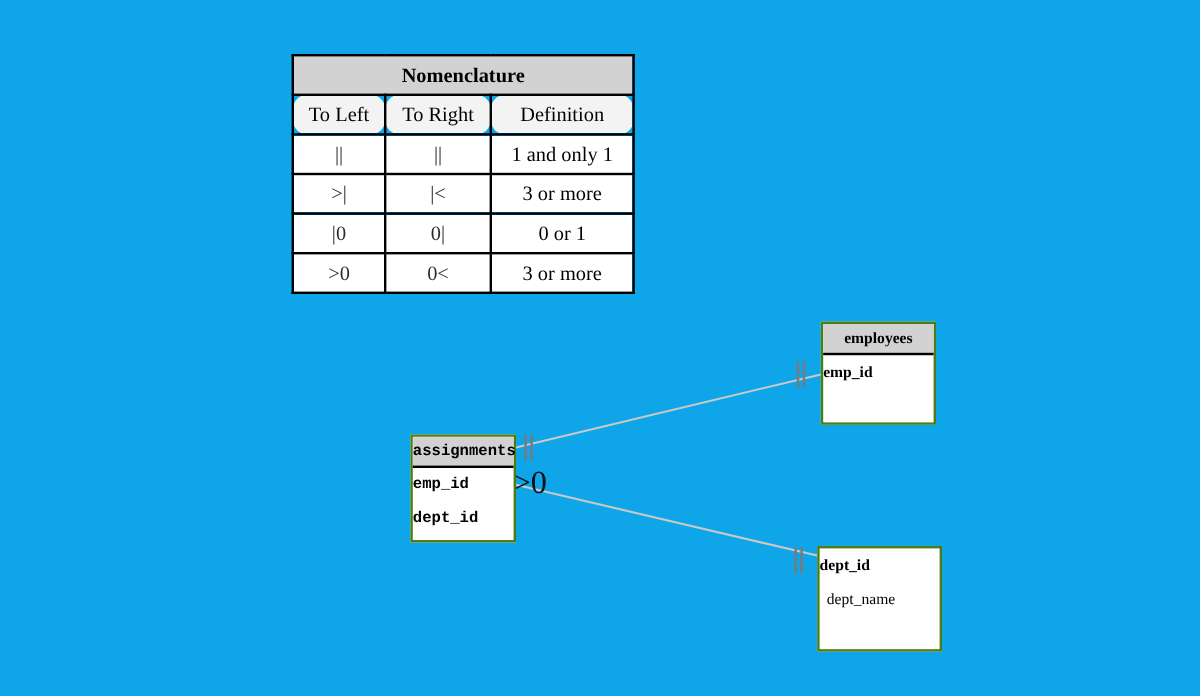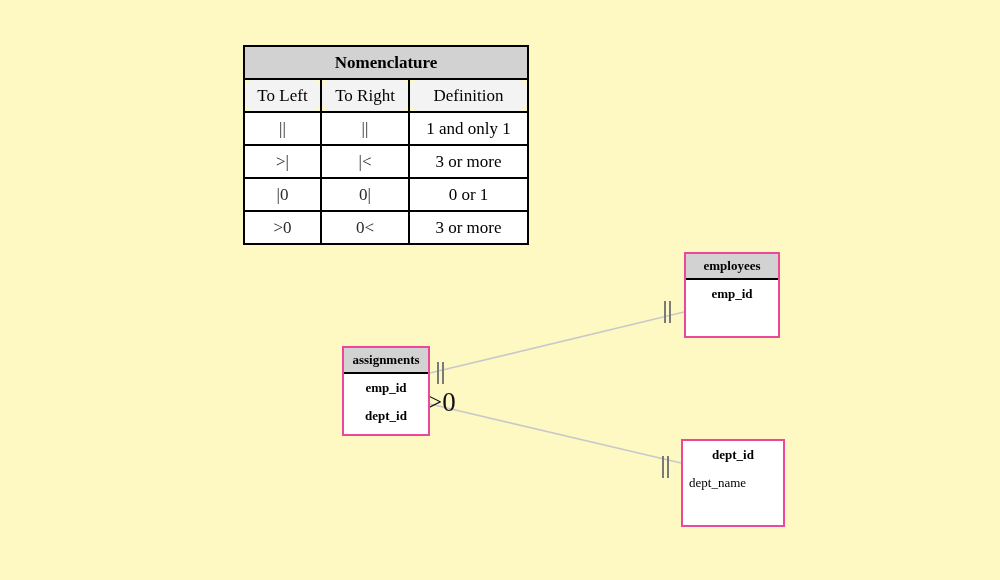--- a/index.html
+++ b/index.html
@@ -1,20 +1,20 @@
 <!DOCTYPE html>
 <html><head>
 <meta charset="utf-8">
 <style>
   html, body { margin: 0; padding: 0; background: #ffffff; }
   .canvas {
     position: relative;
     width: 1000px;
     height: 580px;
-    background: #fef9c3;
+    background: #0ea5e9;
     font-family: "Liberation Serif", serif;
     overflow: hidden;
   }
 
   
   table.legend {
     position: absolute;
     left: 243px;
     top: 45px;
     border-collapse: collapse;
@@ -44,45 +44,46 @@
   table.legend td.cell {
     height: 31px;
     background: #ffffff;
   }
   table.legend td.sym { color: #2b2b2b; }
 
   
   .entity {
     position: absolute;
     box-sizing: border-box;
-    border: 2px solid #ec4899;
+    border: 2px solid #4d7c0f;
     background: #ffffff;
     color: #000000;
+    margin-top: 16px;
   }
   .entity .hdr {
     height: 24px;
     line-height: 24px;
     background: #d2d2d2;
     border-bottom: 2px solid #000000;
     text-align: center;
     font-weight: bold;
     font-size: 13px;
     white-space: nowrap;
   }
   .entity .row {
     height: 28px;
     line-height: 28px;
     font-size: 13px;
     white-space: nowrap;
   }
-  .entity .row.key { font-weight: bold; text-align: center; }
+  .entity .row.key { font-weight: bold; text-align: left; }
   .entity .row.plain { padding-left: 6px; text-align: left; }
 
   #entity-employees   { left: 684px; top: 252px; width: 96px;  height: 86px; }
-  #entity-assignments { left: 342px; top: 346px; width: 88px;  height: 90px; }
+  #entity-assignments { left: 342px; top: 346px; width: 88px;  height: 90px; font-family: Liberation Mono, monospace; }
   #entity-departments { left: 681px; top: 439px; width: 104px; height: 88px; }
 
   
   svg.wires {
     position: absolute;
     left: 0; top: 0;
     width: 1000px; height: 580px;
     pointer-events: none;
   }
   svg.wires line {

